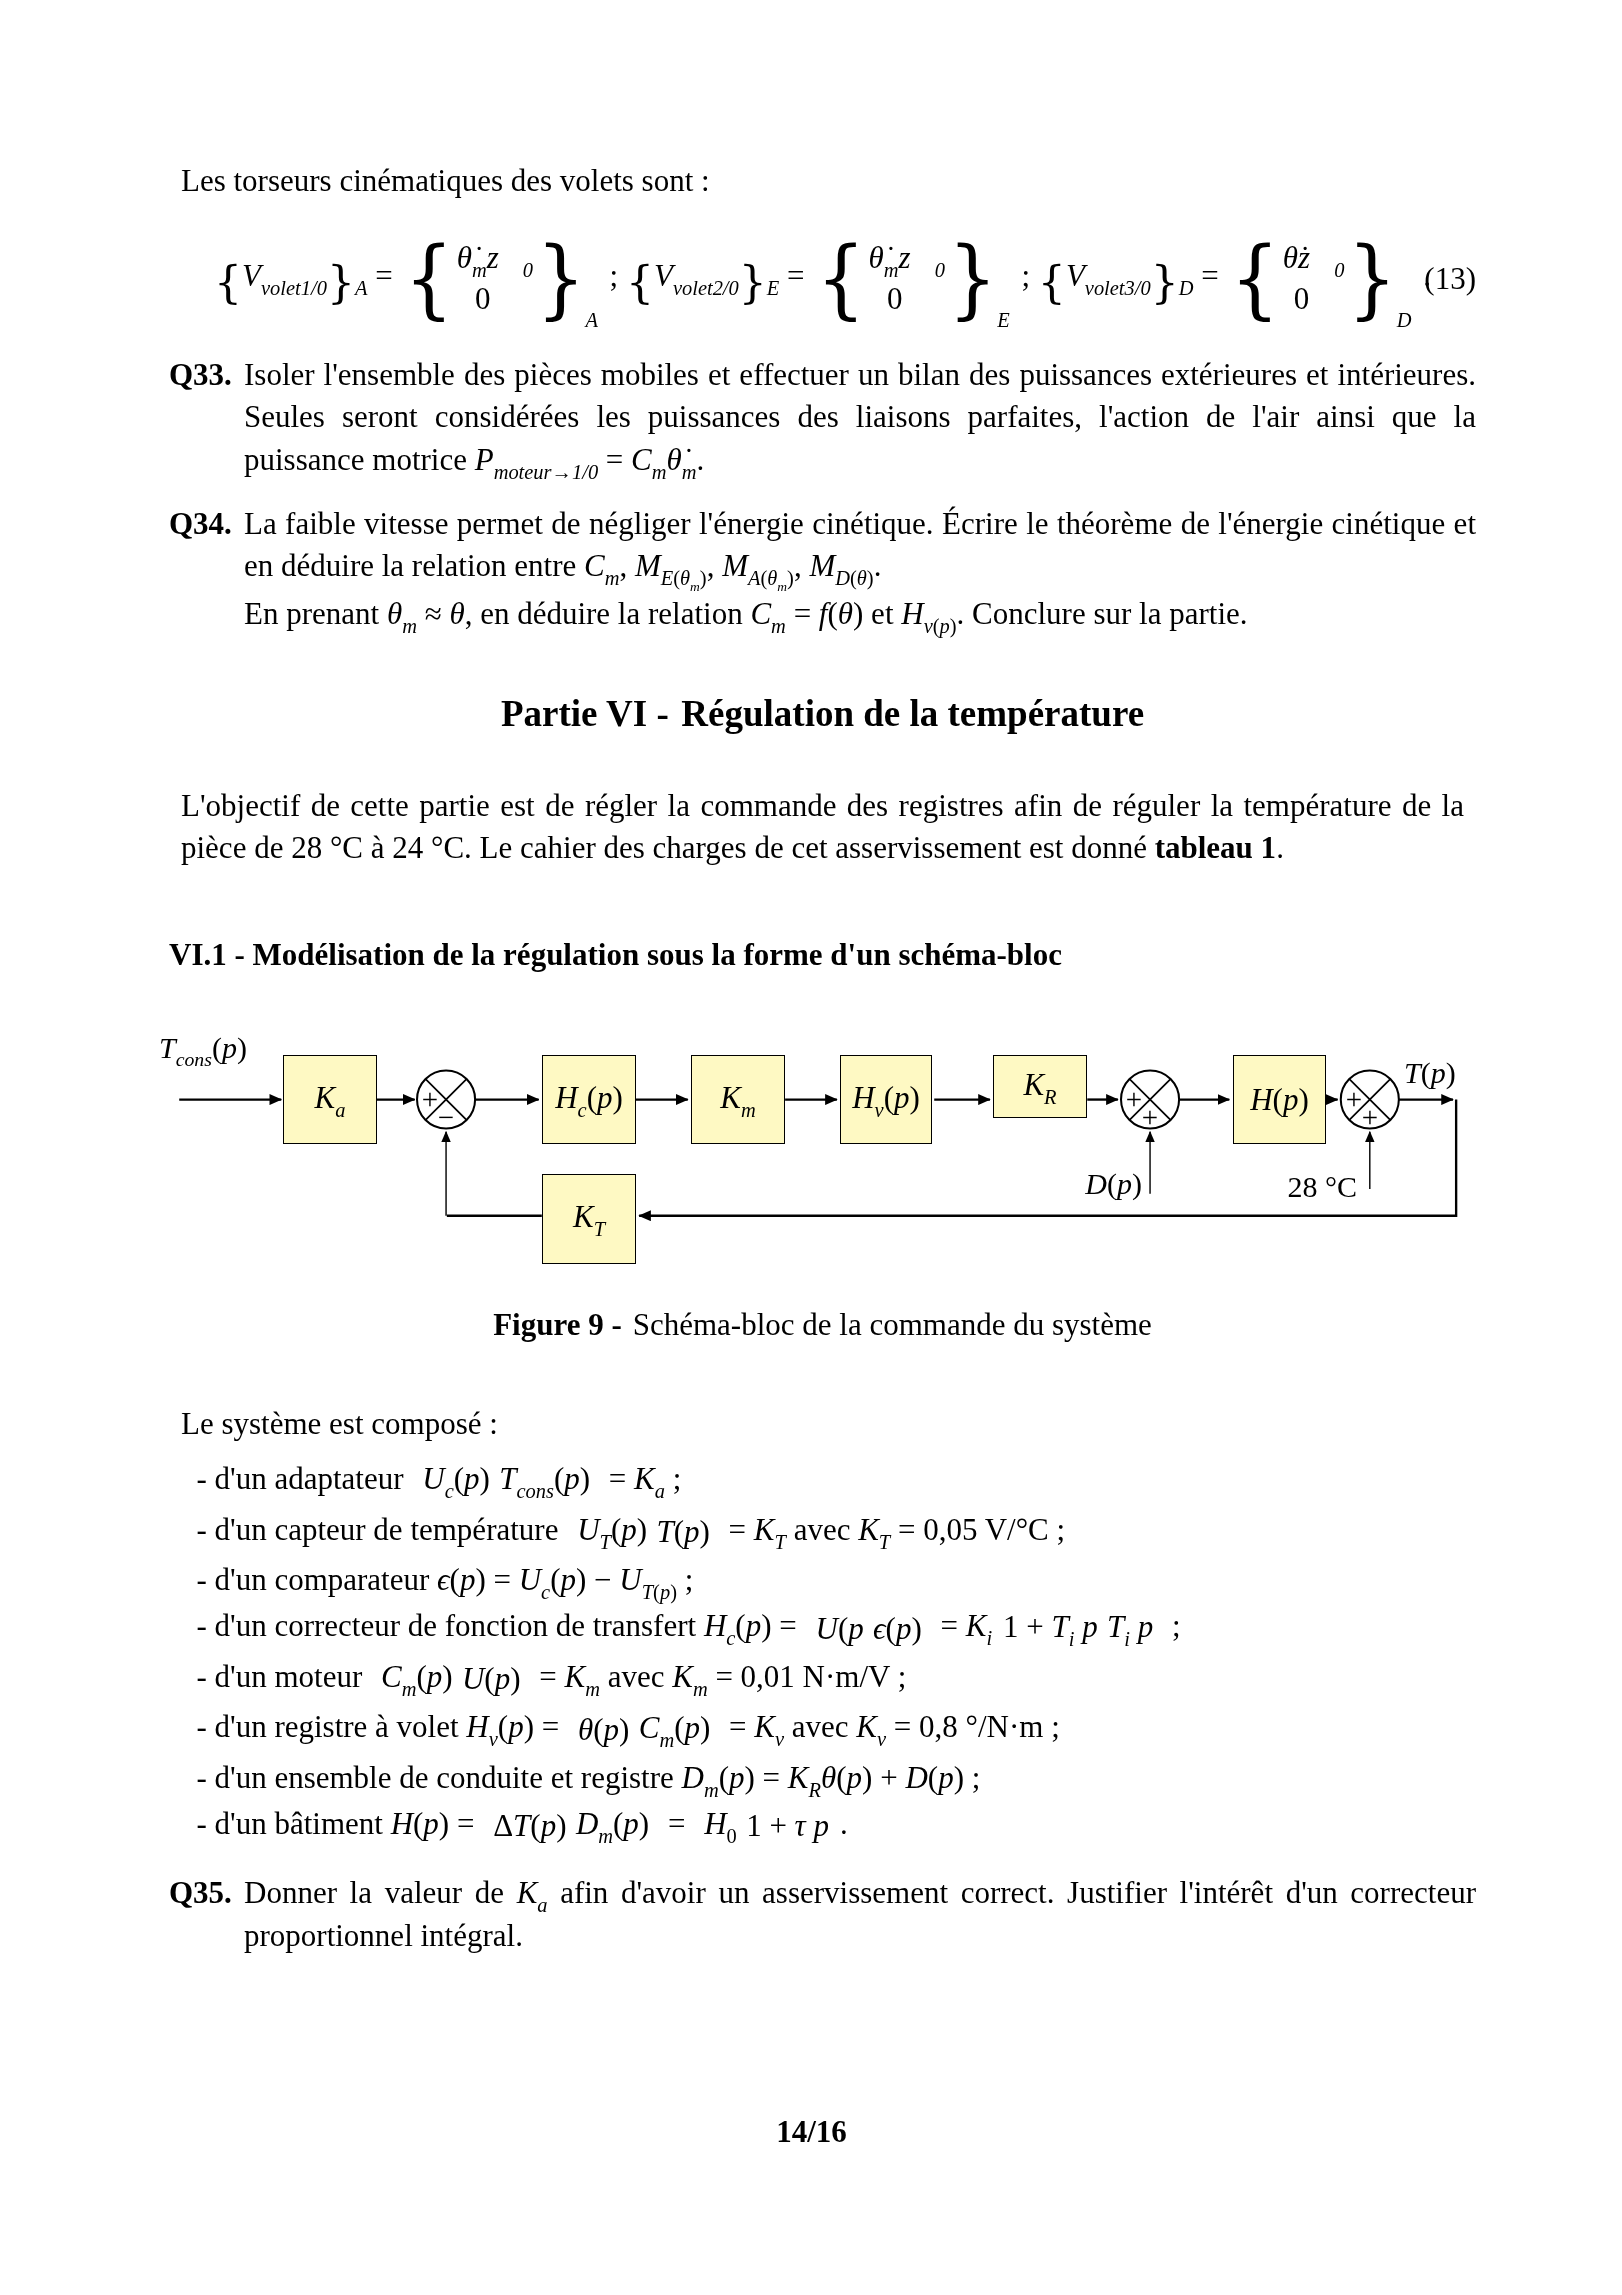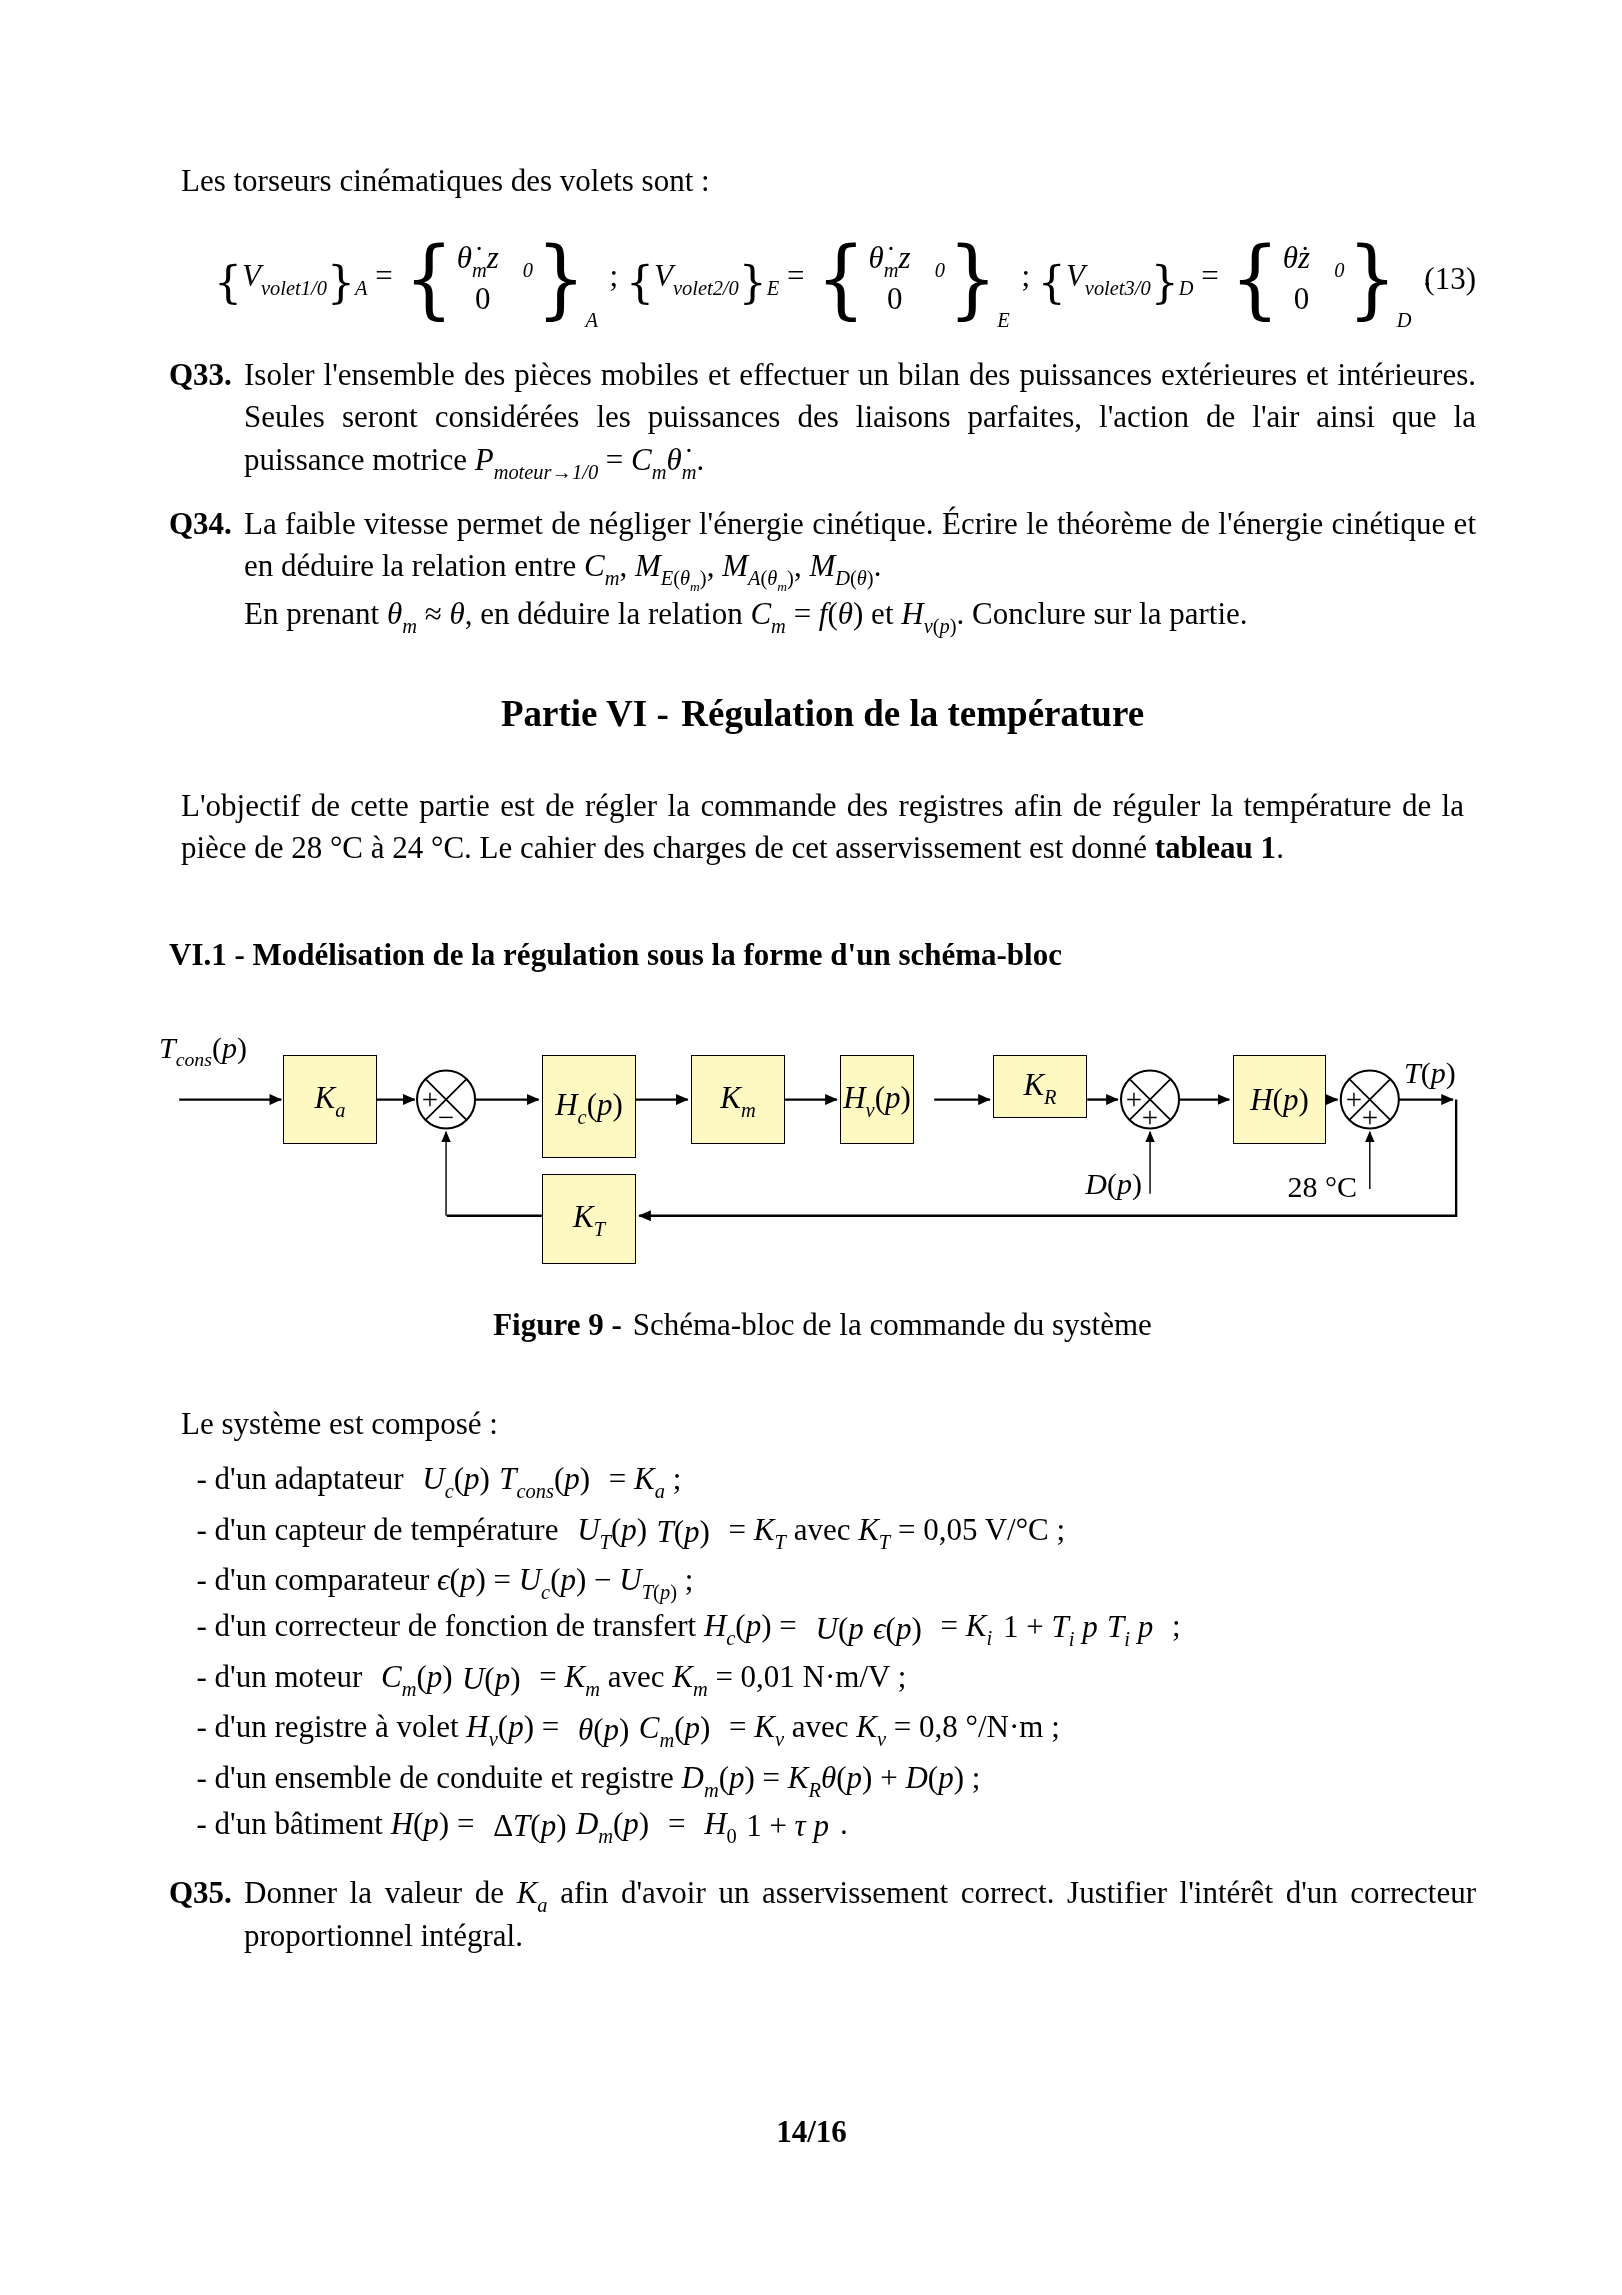--- a/index.html
+++ b/index.html
@@ -149,27 +149,27 @@
           <line x1="1289" y1="84" x2="1341" y2="136"></line>
             <line x1="1289" y1="136" x2="1341" y2="84"></line>
           <line x1="1569" y1="84" x2="1621" y2="136"></line>
             <line x1="1569" y1="136" x2="1621" y2="84"></line>
         </g>
       </svg>
 
       <div class="blk" style="left:165px;top:42px;width:94px;height:89px;">
           <span><span class="it">K</span><span class="sb"><span class="it">a</span></span></span>
         </div>
-      <div class="blk" style="left:424px;top:42px;width:94px;height:103px;">
+      <div class="blk" style="left:424px;top:42px;width:94px;height:89px;">
           <span><span class="it">H</span><span class="sb"><span class="it">c</span></span><span class="rm">(</span><span class="it">p</span><span class="rm">)</span></span>
         </div>
       <div class="blk" style="left:573px;top:42px;width:94px;height:89px;">
           <span><span class="it">K</span><span class="sb"><span class="it">m</span></span></span>
         </div>
-      <div class="blk" style="left:722px;top:42px;width:74px;height:89px;">
+      <div class="blk" style="left:722px;top:42px;width:92px;height:89px;">
           <span><span class="it">H</span><span class="sb"><span class="it">v</span></span><span class="rm">(</span><span class="it">p</span><span class="rm">)</span></span>
         </div>
       <div class="blk" style="left:875px;top:42px;width:94px;height:63px;">
           <span><span class="it">K</span><span class="sb"><span class="it">R</span></span></span>
         </div>
       <div class="blk" style="left:1115px;top:42px;width:93px;height:89px;">
           <span><span class="it">H</span><span class="rm">(</span><span class="it">p</span><span class="rm">)</span></span>
         </div>
       <div class="blk" style="left:424px;top:161px;width:94px;height:90px;">
           <span><span class="it">K</span><span class="sb"><span class="it">T</span></span></span>

